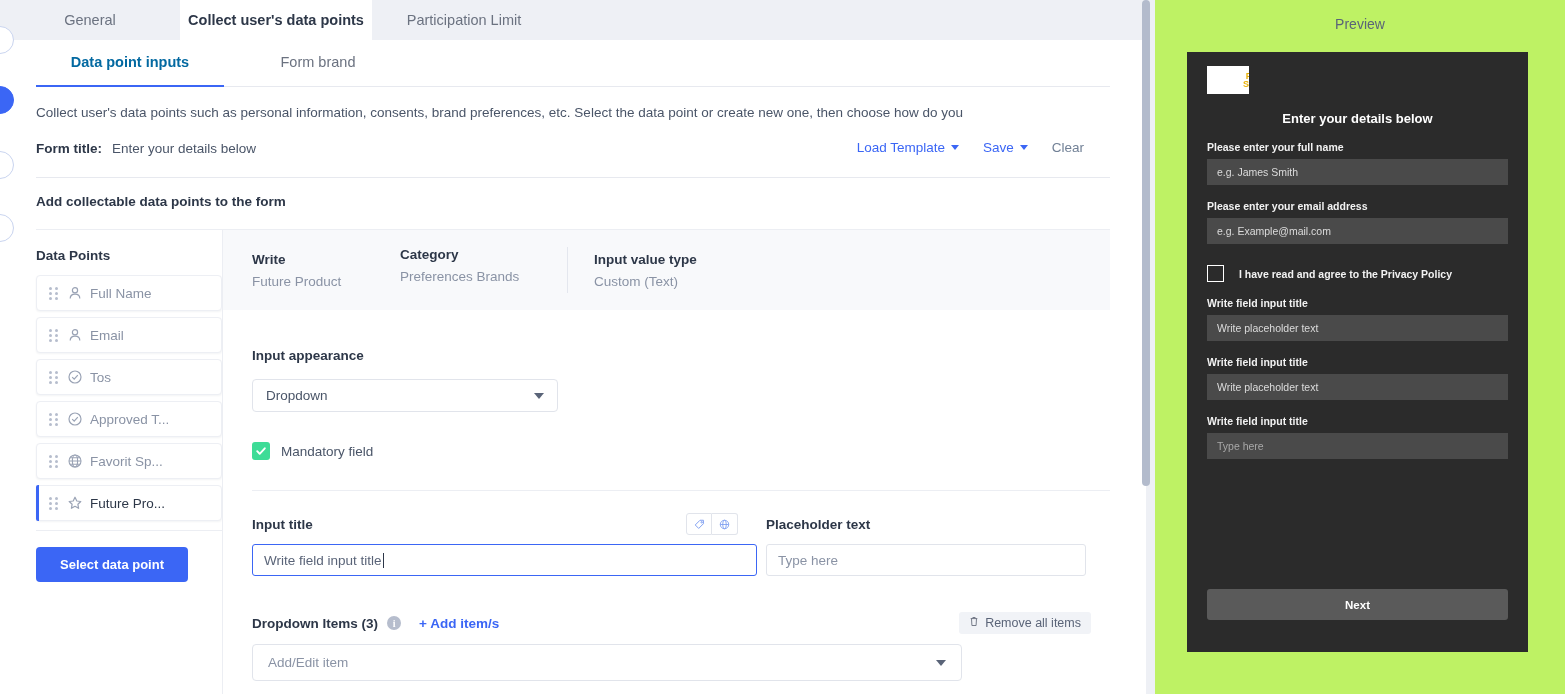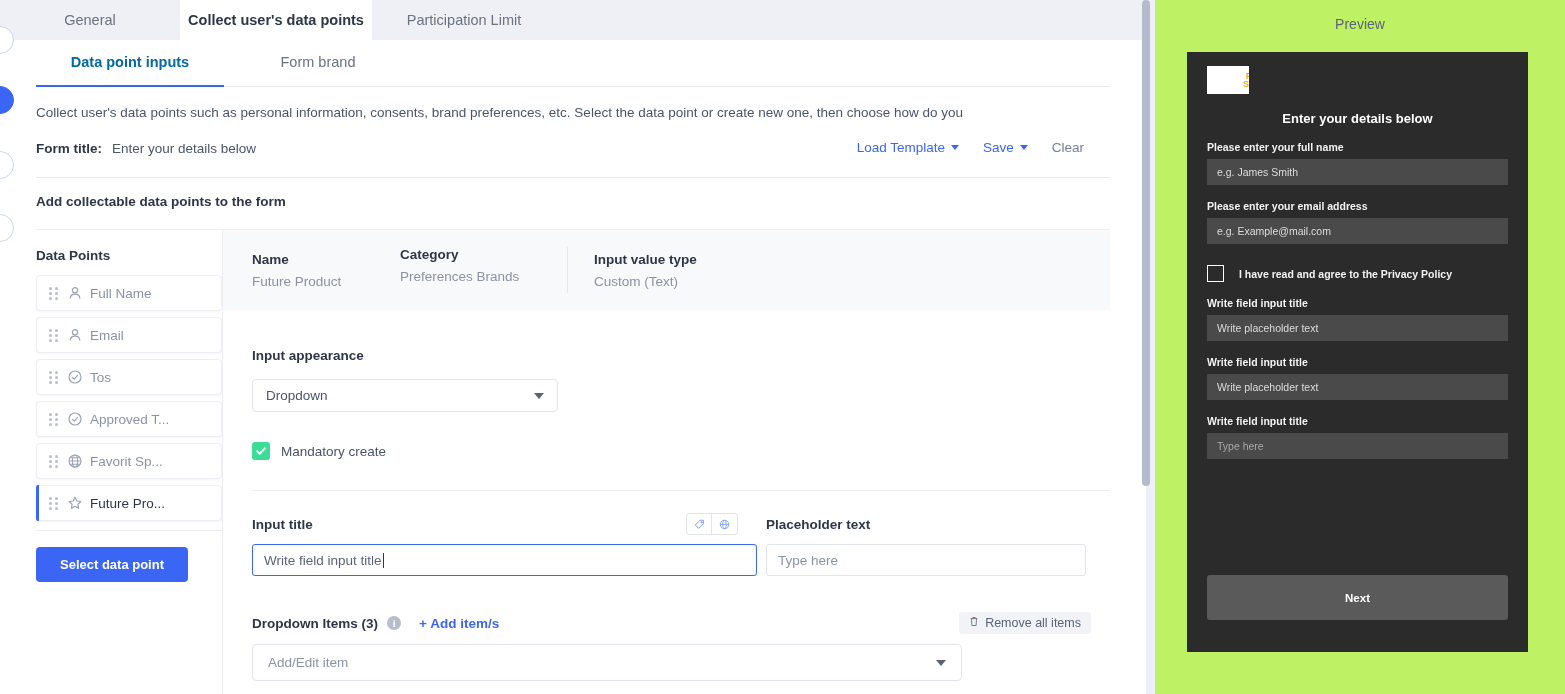--- a/index.html
+++ b/index.html
@@ -178,21 +178,21 @@
   .pv-lbl { font-size: 10.5px; font-weight: bold; color: #f2f2f2; margin-top: 15px; }
   .pv-field {
     margin-top: 6px; height: 26px; background: #4a4a4a; display: flex; align-items: center;
     padding: 0 10px; font-size: 10.5px; color: #dcdcdc;
   }
   .pv-field.dim { color: #a8a8a8; }
   .pv-check { margin-top: 21px; display: flex; align-items: center; gap: 15px; }
   .pv-box { width: 17px; height: 17px; border: 1.5px solid #ffffff; background: transparent; flex: none; }
   .pv-check-lbl { font-size: 10.5px; font-weight: bold; color: #f2f2f2; }
   .pv-next {
-    position: absolute; left: 20px; right: 20px; bottom: 32px; height: 45px; background: #5a5a5a;
+    position: absolute; left: 20px; right: 20px; bottom: 32px; height: 31px; background: #5a5a5a;
     border-radius: 3px; display: flex; align-items: center; justify-content: center;
     font-size: 11.5px; font-weight: bold; color: #ffffff; cursor: pointer;
   }
   .pv-divider { position: absolute; left: 1155px; top: 0; width: 1px; height: 694px; background: #dfe3eb; }
 </style>
 </head>
 <body>
 
 <div class="screen">
 
@@ -349,21 +349,21 @@
       <div class="dp-sep"></div>
       <button class="dp-btn">Select data point</button>
     </div>
 
     <div class="vdiv"></div>
 
     <div class="detail">
 
       <div class="meta-bar">
         <div class="meta-col c1">
-          <div class="meta-k">Name</div>
+          <div class="meta-k">Write</div>
           <div class="meta-v">Future Product</div>
         </div>
         <div class="meta-col c2 sep">
           <div class="meta-k">Category</div>
           <div class="meta-v">Preferences Brands</div>
         </div>
         <div class="meta-col c3">
           <div class="meta-k">Input value type</div>
           <div class="meta-v">Custom (Text)</div>
         </div>
@@ -376,21 +376,21 @@
           <span class="sel-caret"></span>
         </div>
       </div>
 
       <div class="blk mand">
         <span class="cbx">
           <svg viewBox="0 0 12 12" fill="none" stroke="#ffffff" stroke-width="1.9" stroke-linecap="round" stroke-linejoin="round">
               <path d="M2.2 6.2l2.5 2.6L9.8 3.3"></path>
             </svg>
         </span>
-        <span class="mand-lbl">Mandatory create</span>
+        <span class="mand-lbl">Mandatory field</span>
       </div>
 
       <div class="hr3"></div>
 
       <div class="title-row">
         <div class="ti-col">
           <div class="ti-head">
             <span class="lbl">Input title</span>
             <span class="ti-icons">
               <span class="ti-ibtn">

